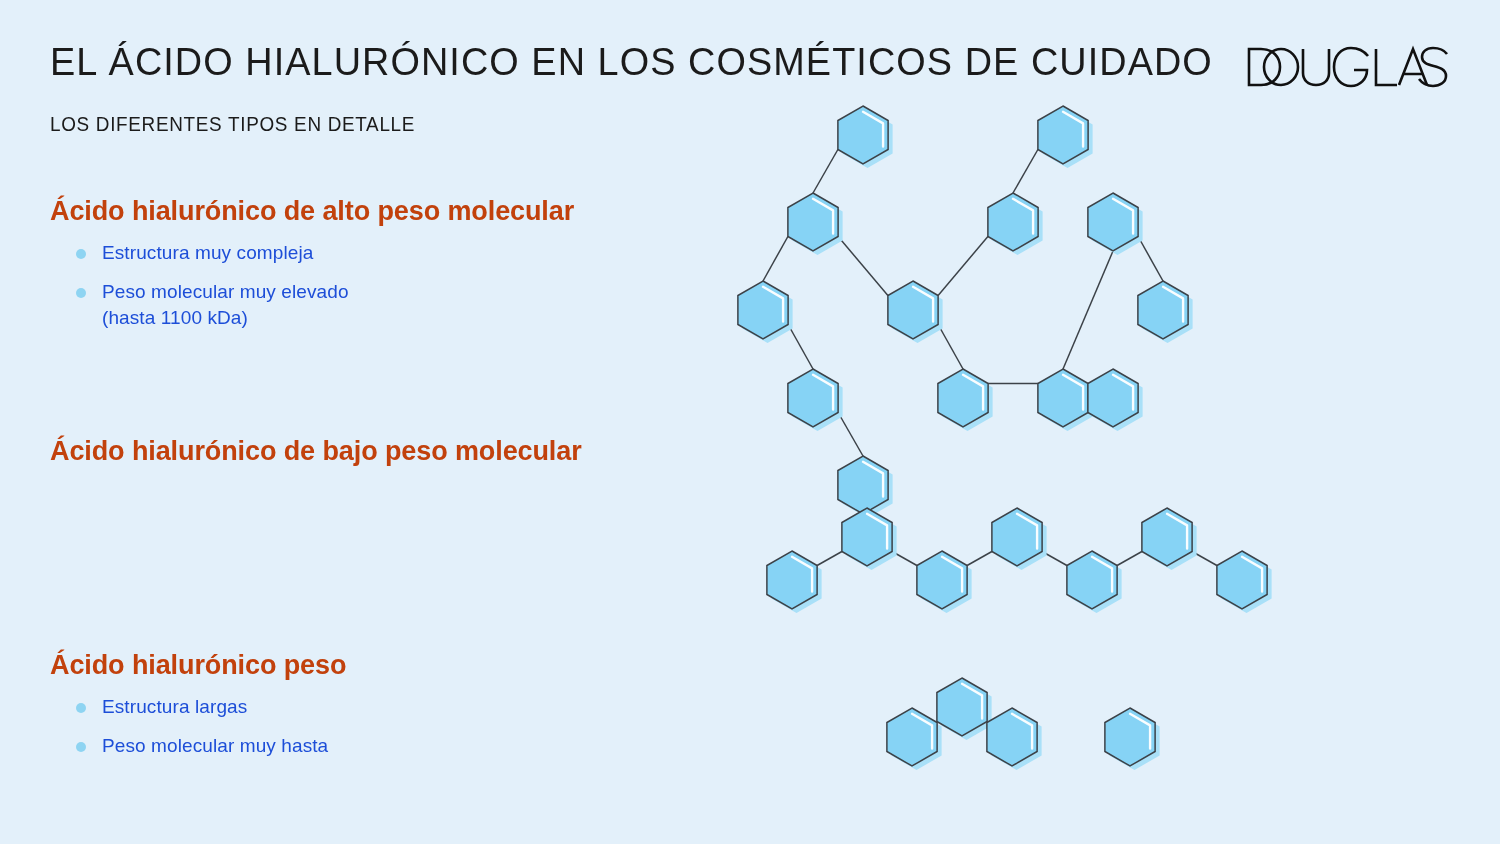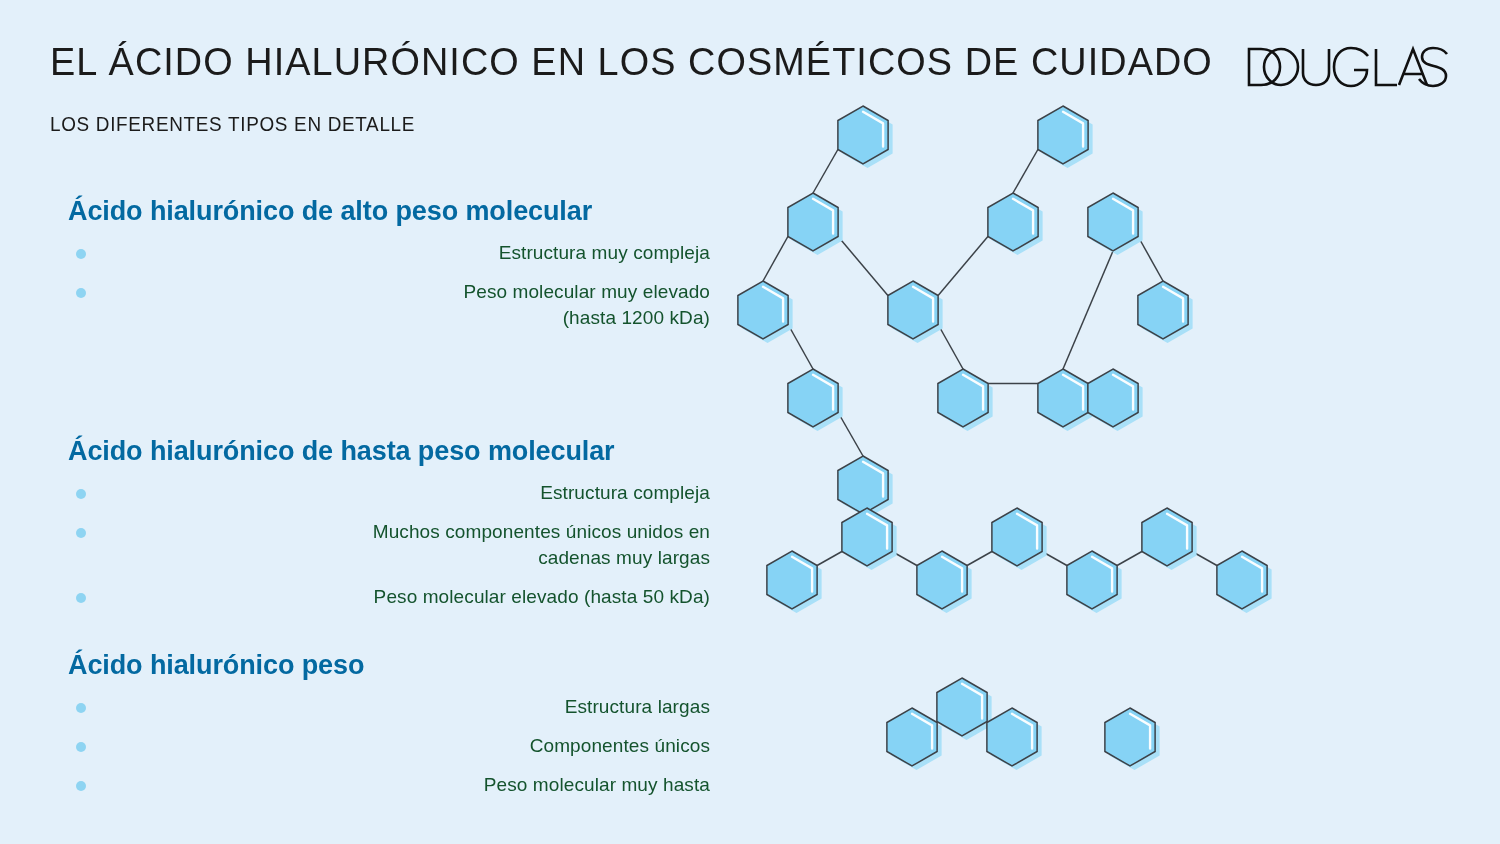--- a/index.html
+++ b/index.html
@@ -72,35 +72,34 @@
     width: 720px;
   }
   .section { position: absolute; left: 50px; width: 660px; }
   .section-1 { top: 36px; }
   .section-2 { top: 276px; }
   .section-3 { top: 490px; }
 
   .section-heading {
     font-size: 27px;
     font-weight: 700;
-    color: #0369a1;
-    margin: 0 0 13px 18px;
+    color: #c2410c;
+    margin: 0 0 13px 0;
     letter-spacing: -0.1px;
     white-space: nowrap;
   }
   .bullets { margin: 0; padding: 0; list-style: none; }
   .bullet {
     position: relative;
     padding-left: 52px;
     margin-bottom: 13px;
     font-size: 19px;
     line-height: 26px;
-    color: #14532d;
+    color: #1d4ed8;
     letter-spacing: 0.1px;
-    text-align: right;
   }
   .bullet:last-child { margin-bottom: 0; }
   .bullet-dot {
     position: absolute;
     left: 26px;
     top: 9px;
     width: 10px;
     height: 10px;
     border-radius: 50%;
     background: #8ed4f2;
@@ -153,54 +152,35 @@
     <div class="section section-1">
       <h2 class="section-heading">Ácido hialurónico de alto peso molecular</h2>
       <ul class="bullets">
         <li class="bullet">
           <span class="bullet-dot"></span>
           <span class="bullet-text">Estructura muy compleja</span>
         </li>
         <li class="bullet">
           <span class="bullet-dot"></span>
           <span class="bullet-text">Peso molecular muy elevado
-(hasta 1200 kDa)</span>
+(hasta 1100 kDa)</span>
         </li>
       </ul>
     </div>
 
     <div class="section section-2">
-      <h2 class="section-heading">Ácido hialurónico de hasta peso molecular</h2>
-      <ul class="bullets">
-        <li class="bullet">
-          <span class="bullet-dot"></span>
-          <span class="bullet-text">Estructura compleja</span>
-        </li>
-        <li class="bullet">
-          <span class="bullet-dot"></span>
-          <span class="bullet-text">Muchos componentes únicos unidos en
-cadenas muy largas</span>
-        </li>
-        <li class="bullet">
-          <span class="bullet-dot"></span>
-          <span class="bullet-text">Peso molecular elevado (hasta 50 kDa)</span>
-        </li>
-      </ul>
+      <h2 class="section-heading">Ácido hialurónico de bajo peso molecular</h2>
     </div>
 
     <div class="section section-3">
       <h2 class="section-heading">Ácido hialurónico peso</h2>
       <ul class="bullets">
         <li class="bullet">
           <span class="bullet-dot"></span>
           <span class="bullet-text">Estructura largas</span>
-        </li>
-        <li class="bullet">
-          <span class="bullet-dot"></span>
-          <span class="bullet-text">Componentes únicos</span>
         </li>
         <li class="bullet">
           <span class="bullet-dot"></span>
           <span class="bullet-text">Peso molecular muy hasta</span>
         </li>
       </ul>
     </div>
 
   </div>
 

